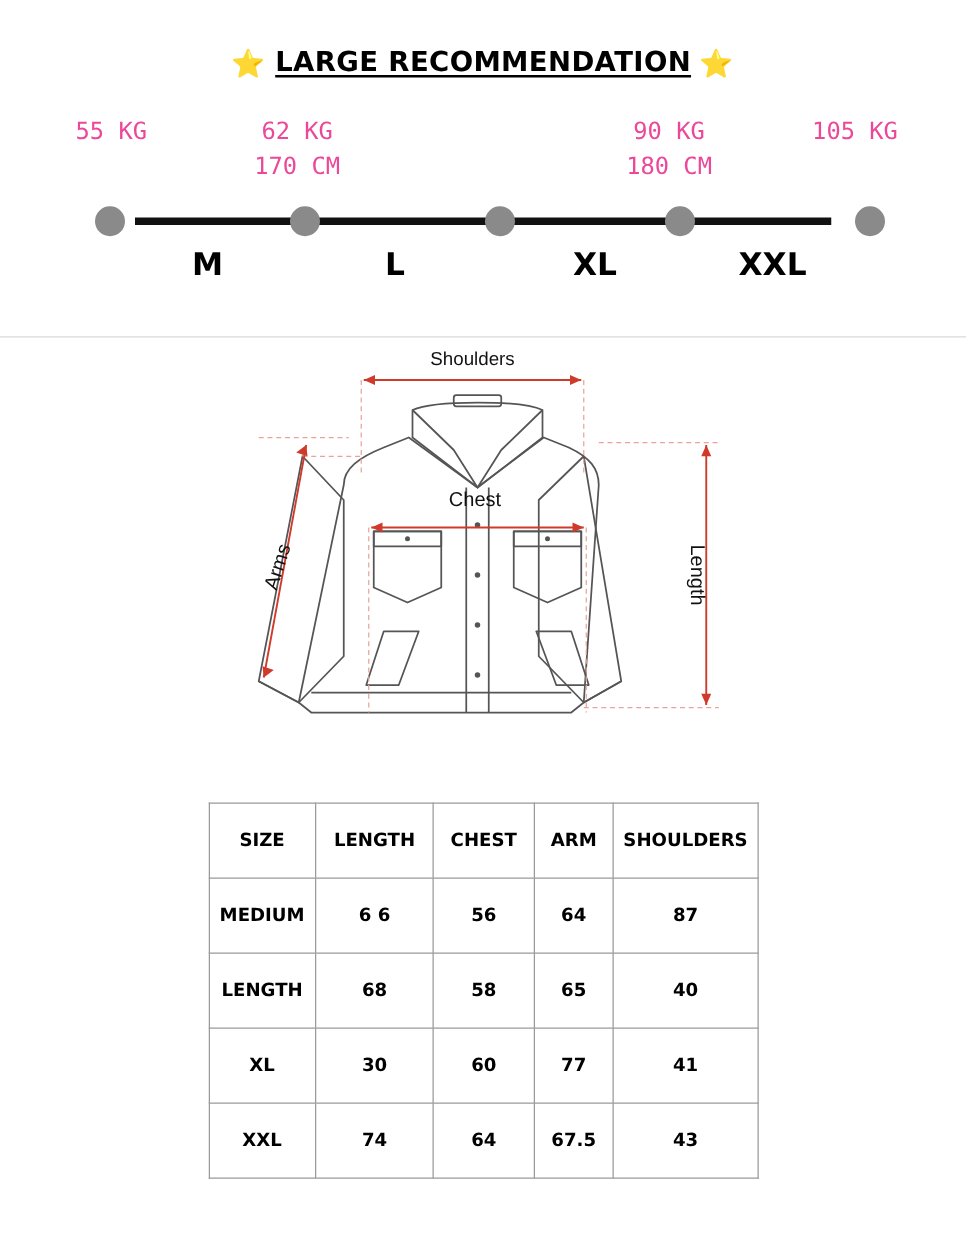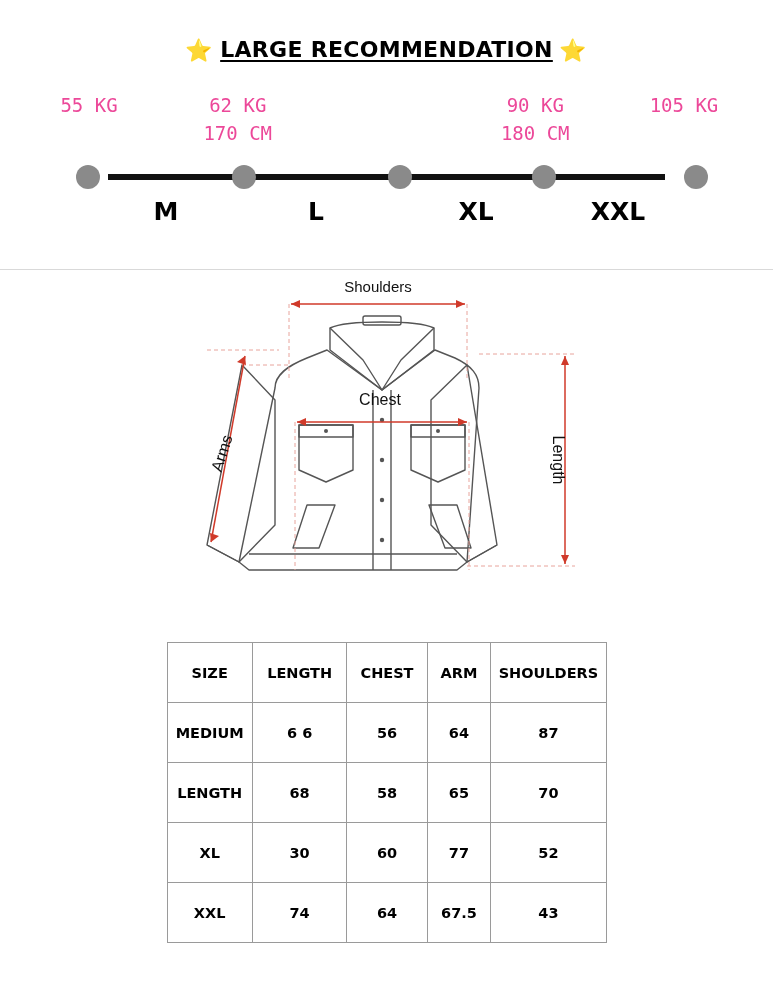--- a/index.html
+++ b/index.html
@@ -261,28 +261,28 @@
           <td>6 6</td>
           <td>56</td>
           <td>64</td>
           <td>87</td>
         </tr>
         <tr>
           <td>LENGTH</td>
           <td>68</td>
           <td>58</td>
           <td>65</td>
-          <td>70</td>
+          <td>40</td>
         </tr>
         <tr>
           <td>XL</td>
           <td>30</td>
           <td>60</td>
           <td>77</td>
-          <td>52</td>
+          <td>41</td>
         </tr>
         <tr>
           <td>XXL</td>
           <td>74</td>
           <td>64</td>
           <td>67.5</td>
           <td>43</td>
         </tr>
       </tbody>
     </table>

